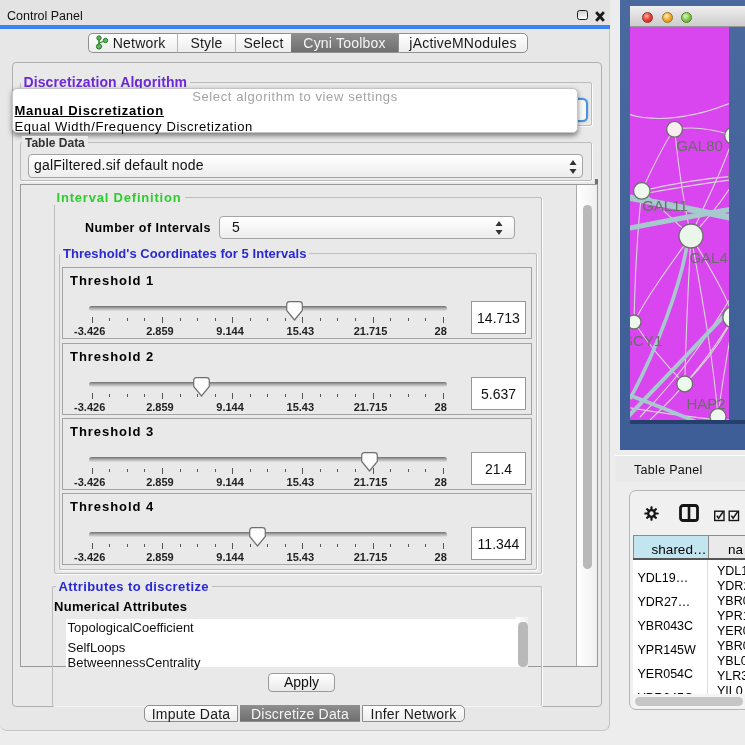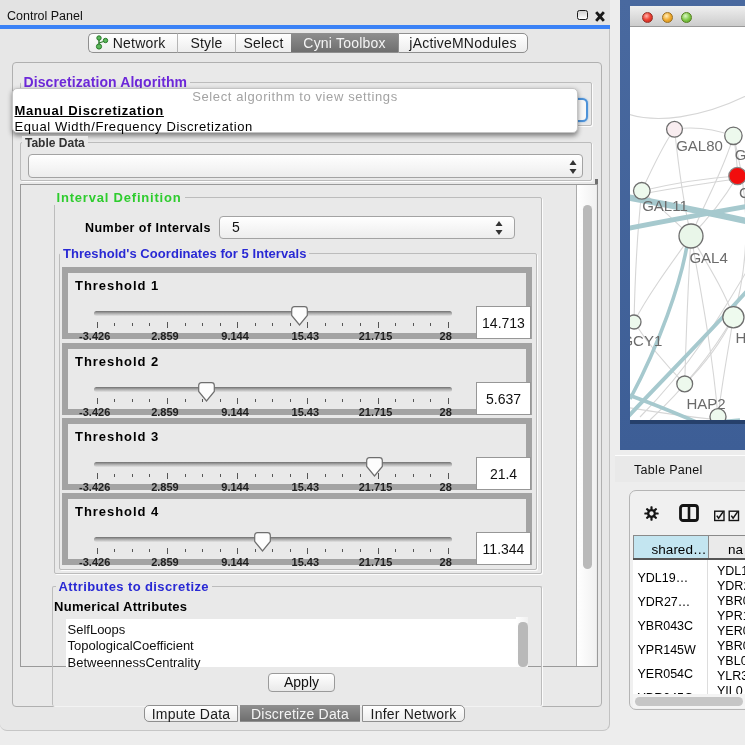--- a/index.html
+++ b/index.html
@@ -34,21 +34,21 @@
   border:1px solid #a3a3a3; border-radius:4px; font-size:14px; color:#111; }
 .combo .txt { position:absolute; left:5px; top:1.5px; letter-spacing:0.2px; }
 .stepper { position:absolute; width:10px; height:14px; }
 
 
 #scrollpane { left:19.5px; top:183.5px; width:578px; height:483.5px; border:1px solid #9a9a9a; background:#e9e9e9; }
 .vtrack { position:absolute; background:linear-gradient(90deg,#ffffff,#f1f1f1); }
 .vthumb { position:absolute; background:#b9b9b9; border-radius:4.5px; }
 
 
-.tpanel { position:absolute; left:62px; width:470px; height:72px; border:6px solid #a3a3a3; background:#e9e9e9;padding-left:26px; }
+.tpanel { position:absolute; left:62px; width:470px; height:72px; border:1px solid #a3a3a3; background:#e9e9e9;padding-left:26px; }
 .tpanel .lab { position:absolute; left:7px; top:4.5px; font-weight:bold; font-size:13px; letter-spacing:0.95px; }
 .track { position:absolute; left:26px; top:37.5px; width:358px; height:5px; border-radius:2.5px;
   background:linear-gradient(#6f6f6f 0%,#aaaaaa 45%,#e3e3e3 100%);}
 .vbox { position:absolute; left:408px; top:33px; width:55px; height:33px; background:#fff;
   border:1px solid #979797; font-size:14px; text-align:center; line-height:32px; color:#111; }
 .ticklab { position:absolute; top:57px; font-size:11px; font-weight:bold; color:#222; width:60px; margin-left:-32px; text-align:center; }
 .tick { position:absolute; width:1px; background:#555; }
 
 
 #numlist { left:66px; top:619px; width:450px; height:48px; background:#fff; font-size:13px; color:#101010; }
@@ -63,21 +63,21 @@
   border:1px solid #c4c4c4; border-radius:5px; box-shadow:0 2.5px 5px rgba(0,0,0,0.45);
   font-size:13px; }
 #popup .r1 { position:absolute; left:0; right:0; top:0.5px; text-align:center; color:#a3a3a3; font-size:13px; letter-spacing:0.6px; }
 #popup .r2 { position:absolute; left:1.5px; top:14.5px; font-weight:bold; color:#000; letter-spacing:0.75px;text-decoration:underline;}
 #popup .r3 { position:absolute; left:1.5px; top:30px; color:#000; letter-spacing:0.6px; }
 
 
 #netwin { left:620px; top:0; width:125px; height:450px; background:linear-gradient(#49699f,#3d5e96); }
 #macbar { left:630px; top:6px; width:115px; height:21px; background:linear-gradient(#efefef,#cccccc); border-bottom:1px solid #999; }
 .light { position:absolute; top:11.5px; width:11px; height:11px; border-radius:50%; }
-#netbody { left:630px; top:27px; width:115px; height:393px; background:#ffffff; overflow:hidden; }
+#netbody { left:630px; top:27px; width:99px; height:393px; background:#d946ef; overflow:hidden; }
 #netshadow { left:630px; top:420px; width:115px; height:4px; background:#26406b; }
 
 #tpheader { left:615px; top:455px; width:130px; height:27px; background:#e9e9e9; border-top:1px solid #fdfdfd; }
 #tpheader .t { position:absolute; left:19px; top:6.5px; font-size:12.5px; color:#111; letter-spacing:0.3px; }
 #tablepanel { left:629px; top:490px; width:130px; height:220px; background:#f0f0f0;
   border:1px solid #b5b5b5; border-radius:7px 0 0 7px; }
 </style>
 </head>
 <body>
 <div id="page">
@@ -115,20 +115,21 @@
 
   <div class="abs" id="popup">
     <div class="r1">Select algorithm to view settings</div>
     <div class="r2">Manual Discretization</div>
     <div class="r3">Equal Width/Frequency Discretization</div>
   </div>
 
   <div class="gborder" style="left:20px;top:142px;width:572px;height:39px;"></div>
   <div class="grouplab" style="left:22px;top:136px;color:#333">Table Data</div>
   <div class="combo" style="left:28px;top:154px;width:555px;height:24px">
+    <span class="txt">galFiltered.sif default node</span>
     <svg class="stepper" style="right:4px;top:5px" width="9" height="14" viewBox="0 0 9 14">
       <path d="M4.5 0 L8 5 L1 5 Z" fill="#333"></path>
         <path d="M4.5 14 L8 9 L1 9 Z" fill="#333"></path>
     </svg>
   </div>
 
   <div class="abs" id="scrollpane"></div>
   <div class="vtrack" style="left:576px;top:185px;width:20px;height:481px;border-left:1px solid #ababab"></div>
   <div class="vthumb" style="left:583px;top:205px;width:9px;height:364px"></div>
 
@@ -284,22 +285,22 @@
       <div class="ticklab" style="left:379.7px">28</div>
       <svg style="position:absolute;left:185.7px;top:33px" width="17" height="20" viewBox="0 0 17 20">
       <path d="M3.5 0.7 L13.5 0.7 Q16.3 0.7 16.3 3.5 L16.3 9.5 L8.5 19 L0.7 9.5 L0.7 3.5 Q0.7 0.7 3.5 0.7 Z" fill="#fdfdfd" stroke="#6e6e6e" stroke-width="1.2"></path>
     </svg>
     </div>
 
   <div class="gborder" style="left:52px;top:586px;width:490px;height:120px;border-bottom:none;"></div>
   <div class="grouplab" style="left:55.5px;top:578.5px;color:#2929d4;font-size:13px;letter-spacing:0.4px">Attributes to discretize</div>
   <div class="abs" style="left:54px;top:599px;font-size:13px;font-weight:bold;letter-spacing:0.3px">Numerical Attributes</div>
   <div class="abs" id="numlist">
+    <div>TopologicalCoefficient</div>
     <div style="padding-top:2px">SelfLoops</div>
-    <div>TopologicalCoefficient</div>
     <div>BetweennessCentrality</div>
   </div>
   <div class="vtrack" style="left:516px;top:617px;width:12px;height:50px"></div>
   <div class="vthumb" style="left:518px;top:622px;width:10px;height:45px"></div>
 
   <div class="abs" id="applybtn">Apply</div>
   <div class="abs" style="left:595px;top:178.5px;width:3px;height:5.5px;background:#6f6f6f"></div>
 
   <div class="abs tabbar" style="left:0;top:704.5px;width:610px;height:17.5px">
     <div class="tab" style="left:144px;width:94px;height:17.5px;line-height:16.5px;border-radius:5px 0 0 5px;">Impute Data</div>

